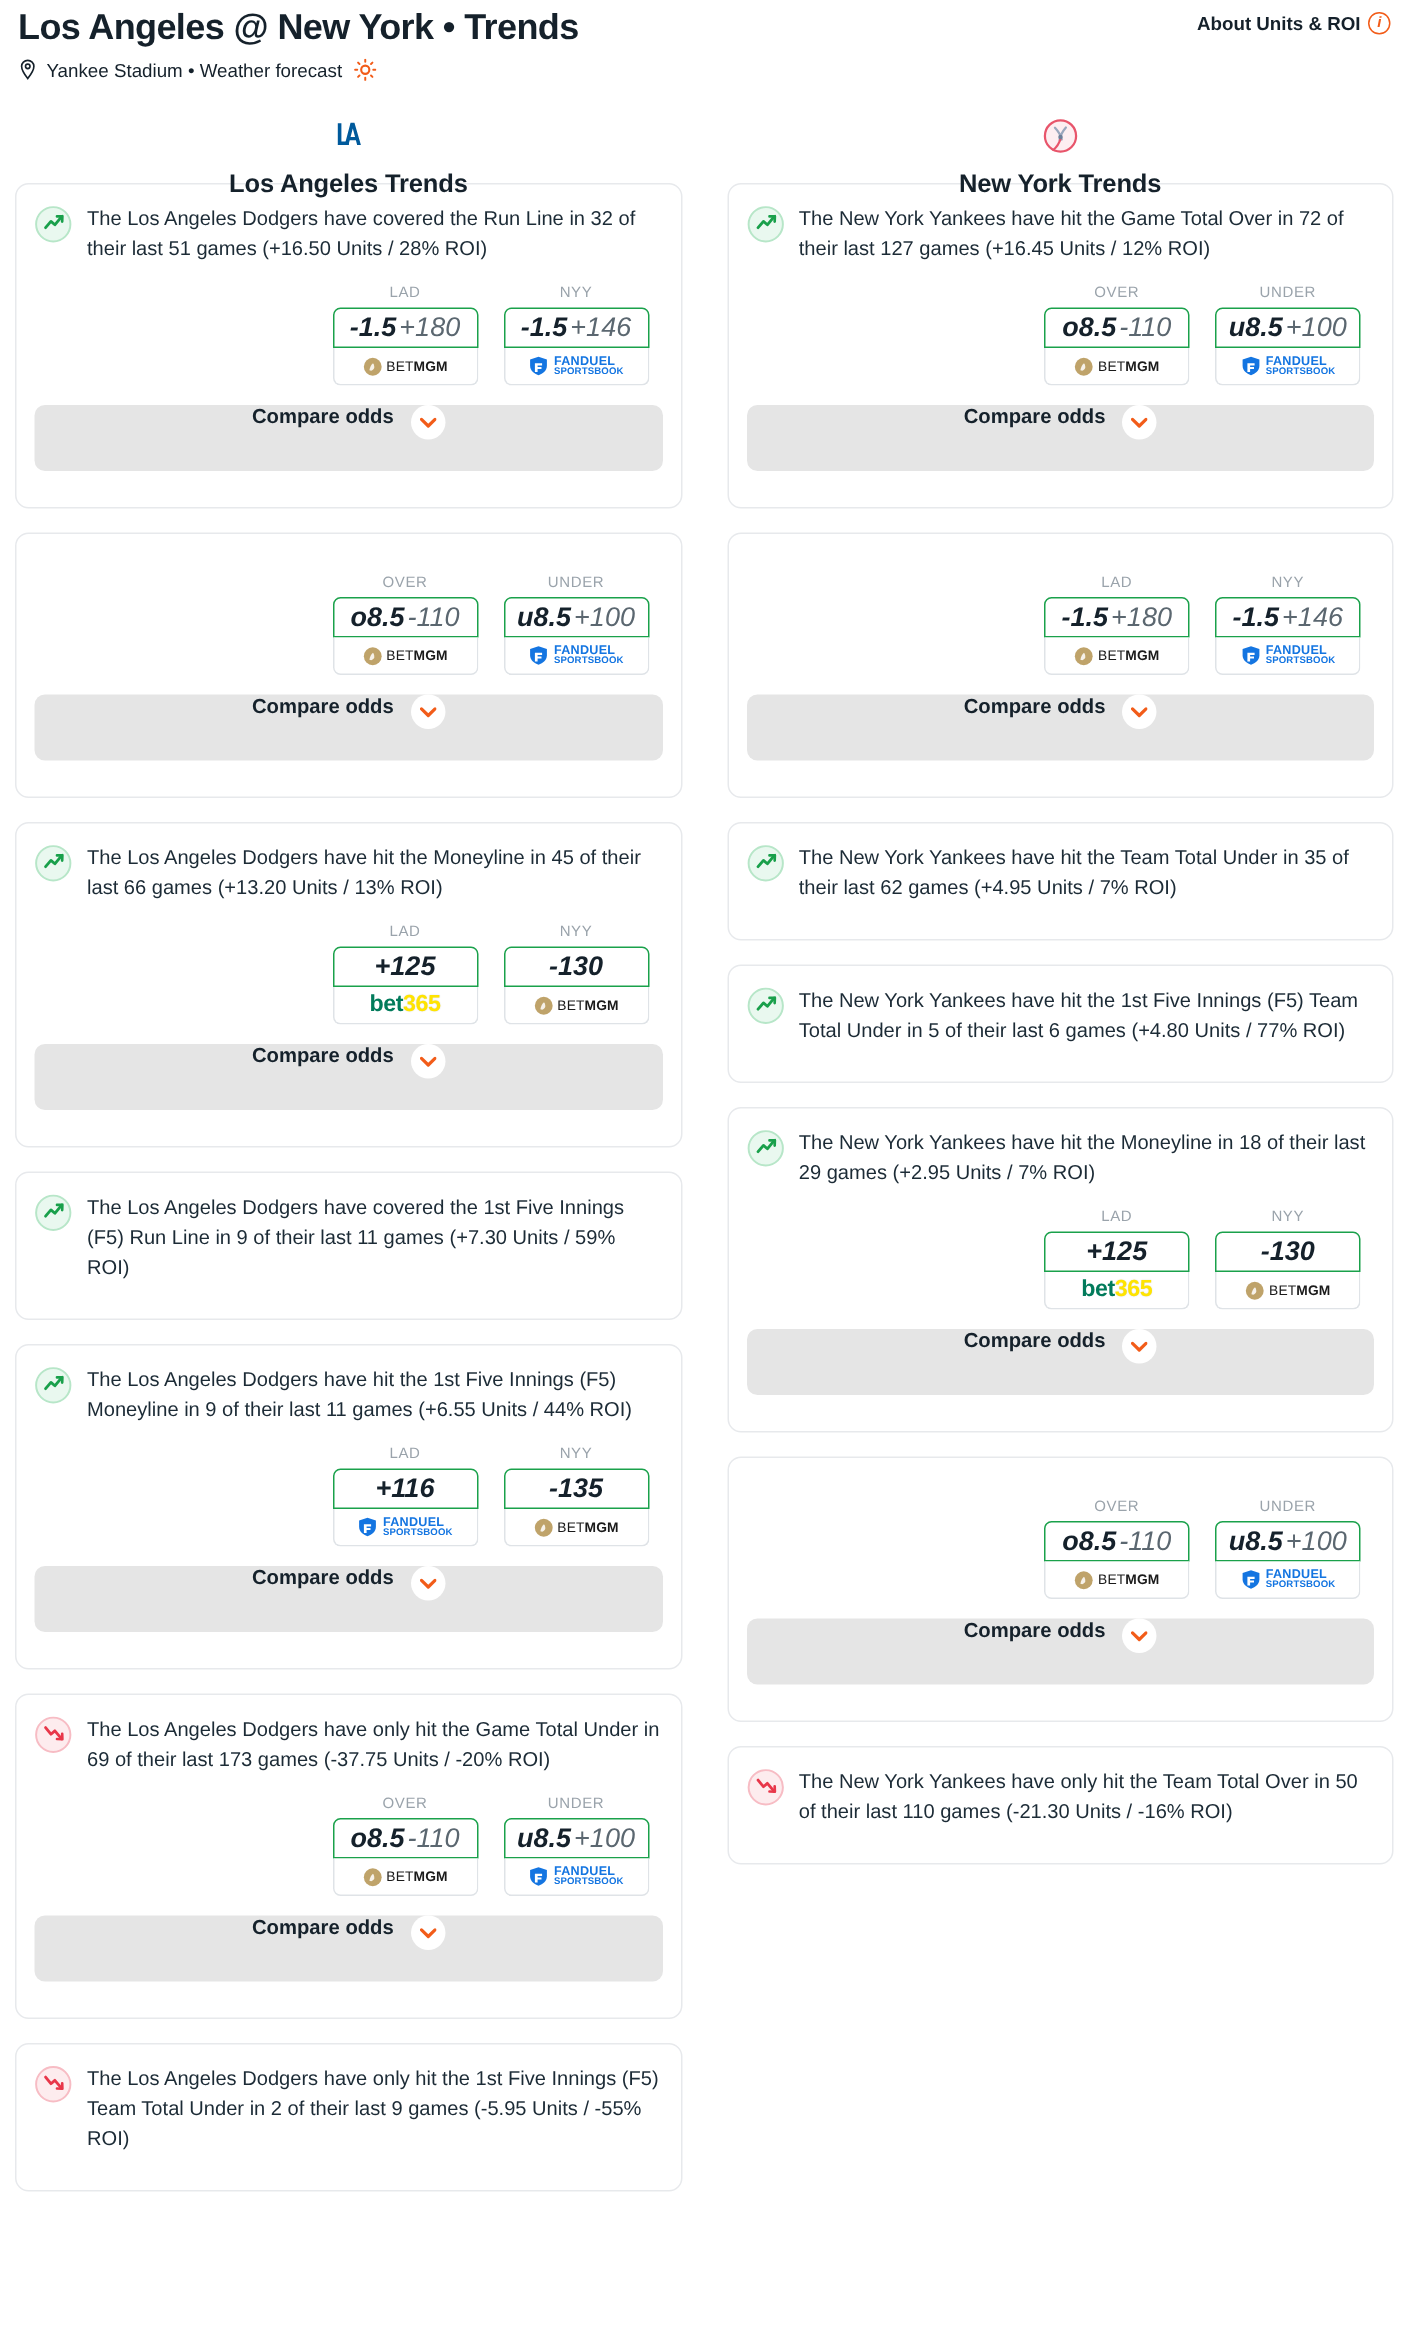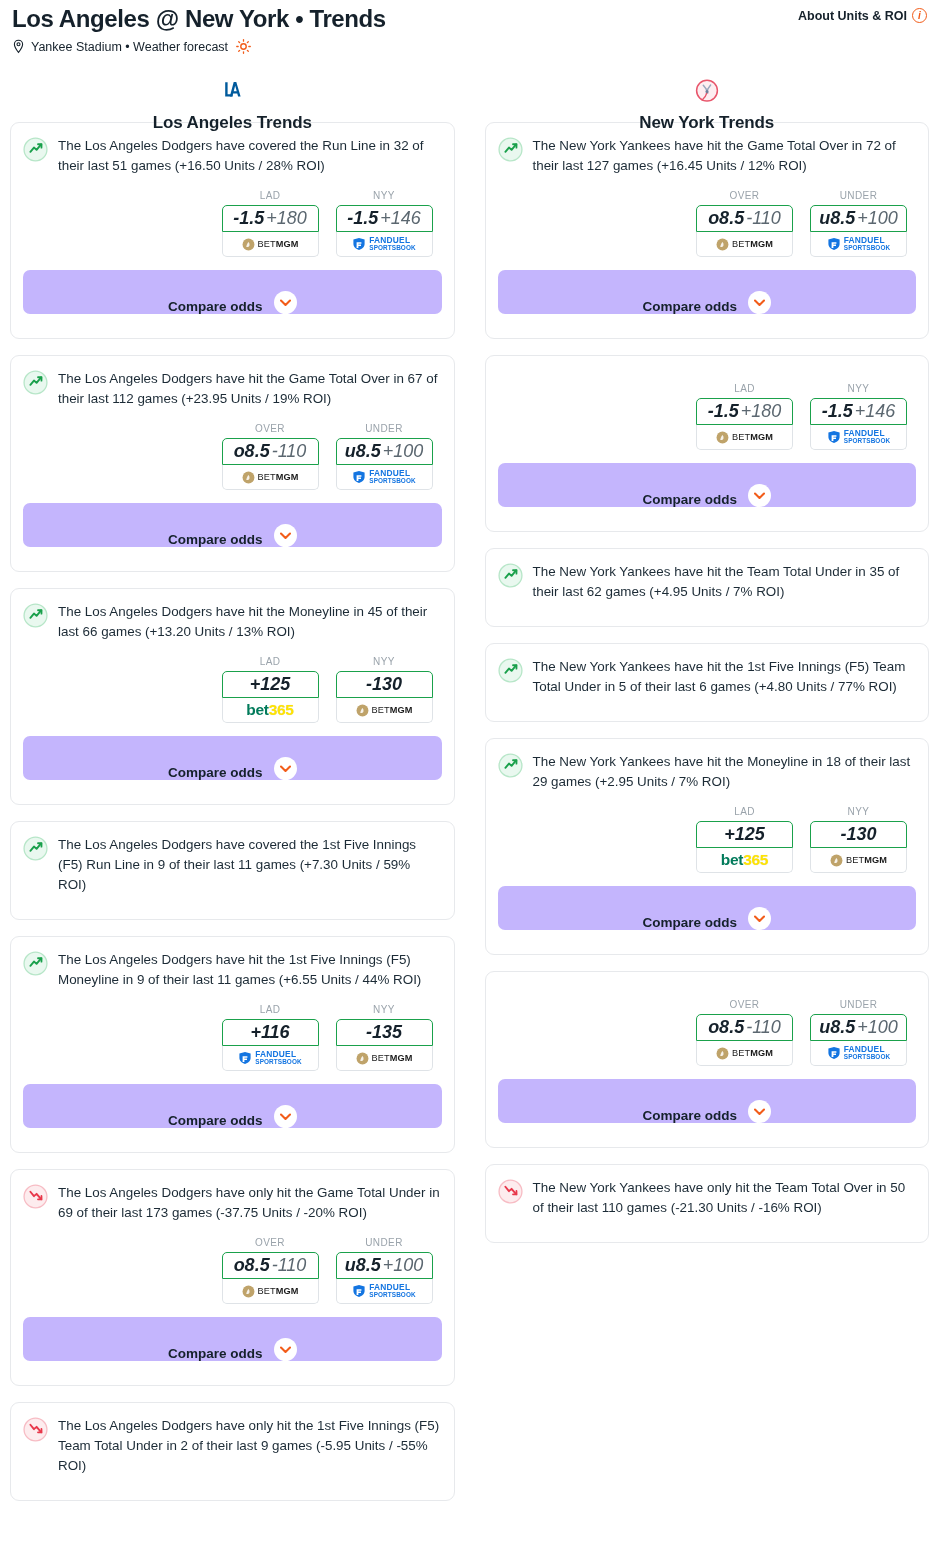--- a/index.html
+++ b/index.html
@@ -151,25 +151,25 @@
     display: flex;
     align-items: center;
     justify-content: center;
     background: #fff;
     overflow: hidden;
   }
 
   
   .compare-bar {
     margin-top: 13px;
-    background: #c4b5fd;
+    background: #e5e5e5;
     border-radius: 7px;
     height: 44px;
     display: flex;
-    align-items: flex-end;
+    align-items: flex-start;
     justify-content: center;
     gap: 11px;
     cursor: pointer;
   }
   .compare-label { font-size: 13.5px; font-weight: 700; color: #15212b; }
   .chev-circle {
     width: 23px; height: 23px;
     background: #fff;
     border-radius: 50%;
     display: flex;
@@ -284,28 +284,20 @@
         <div class="compare-bar">
           <span class="compare-label">Compare odds</span>
           <span class="chev-circle">
             <svg width="11" height="8" viewBox="0 0 11 8">
               <path d="M1 1.6 L5.5 6 L10 1.6" fill="none" stroke="#f25c19" stroke-width="2.1" stroke-linecap="round" stroke-linejoin="round"></path>
             </svg>
           </span>
         </div>
       </div>
       <div class="trend-card">
-        <div class="trend-head">
-          <span class="trend-icon"><svg width="25" height="25" viewBox="0 0 21 21">
-              <circle cx="10.5" cy="10.5" r="9.6" fill="#e9f8ef" stroke="#b7e6c8" stroke-width="1.1"></circle>
-              <path d="M6.2 12.4 L9.2 8.9 L11.4 10.8 L15.2 6.2" fill="none" stroke="#19a04b" stroke-width="1.6" stroke-linecap="round" stroke-linejoin="round"></path>
-              <path d="M12.6 6.1 L15.6 6.0 L15.5 9.0" fill="none" stroke="#19a04b" stroke-width="1.5" stroke-linecap="round" stroke-linejoin="round"></path>
-            </svg></span>
-          <span class="trend-text">The Los Angeles Dodgers have hit the Game Total Over in 67 of their last 112 games (+23.95 Units / 19% ROI)</span>
-        </div>
         <div class="odds-area">
           <div class="odds-col">
             <div class="odds-label">OVER</div>
             <div class="odds-box">
               <span class="odds-val"><span>o8.5</span><span class="juice">-110</span></span>
             </div>
             <div class="book-box">
               <span class="logo-betmgm">
                 <svg width="13" height="13" viewBox="0 0 14 14">
                   <circle cx="7" cy="7" r="6.4" fill="#bfa36a"></circle>

